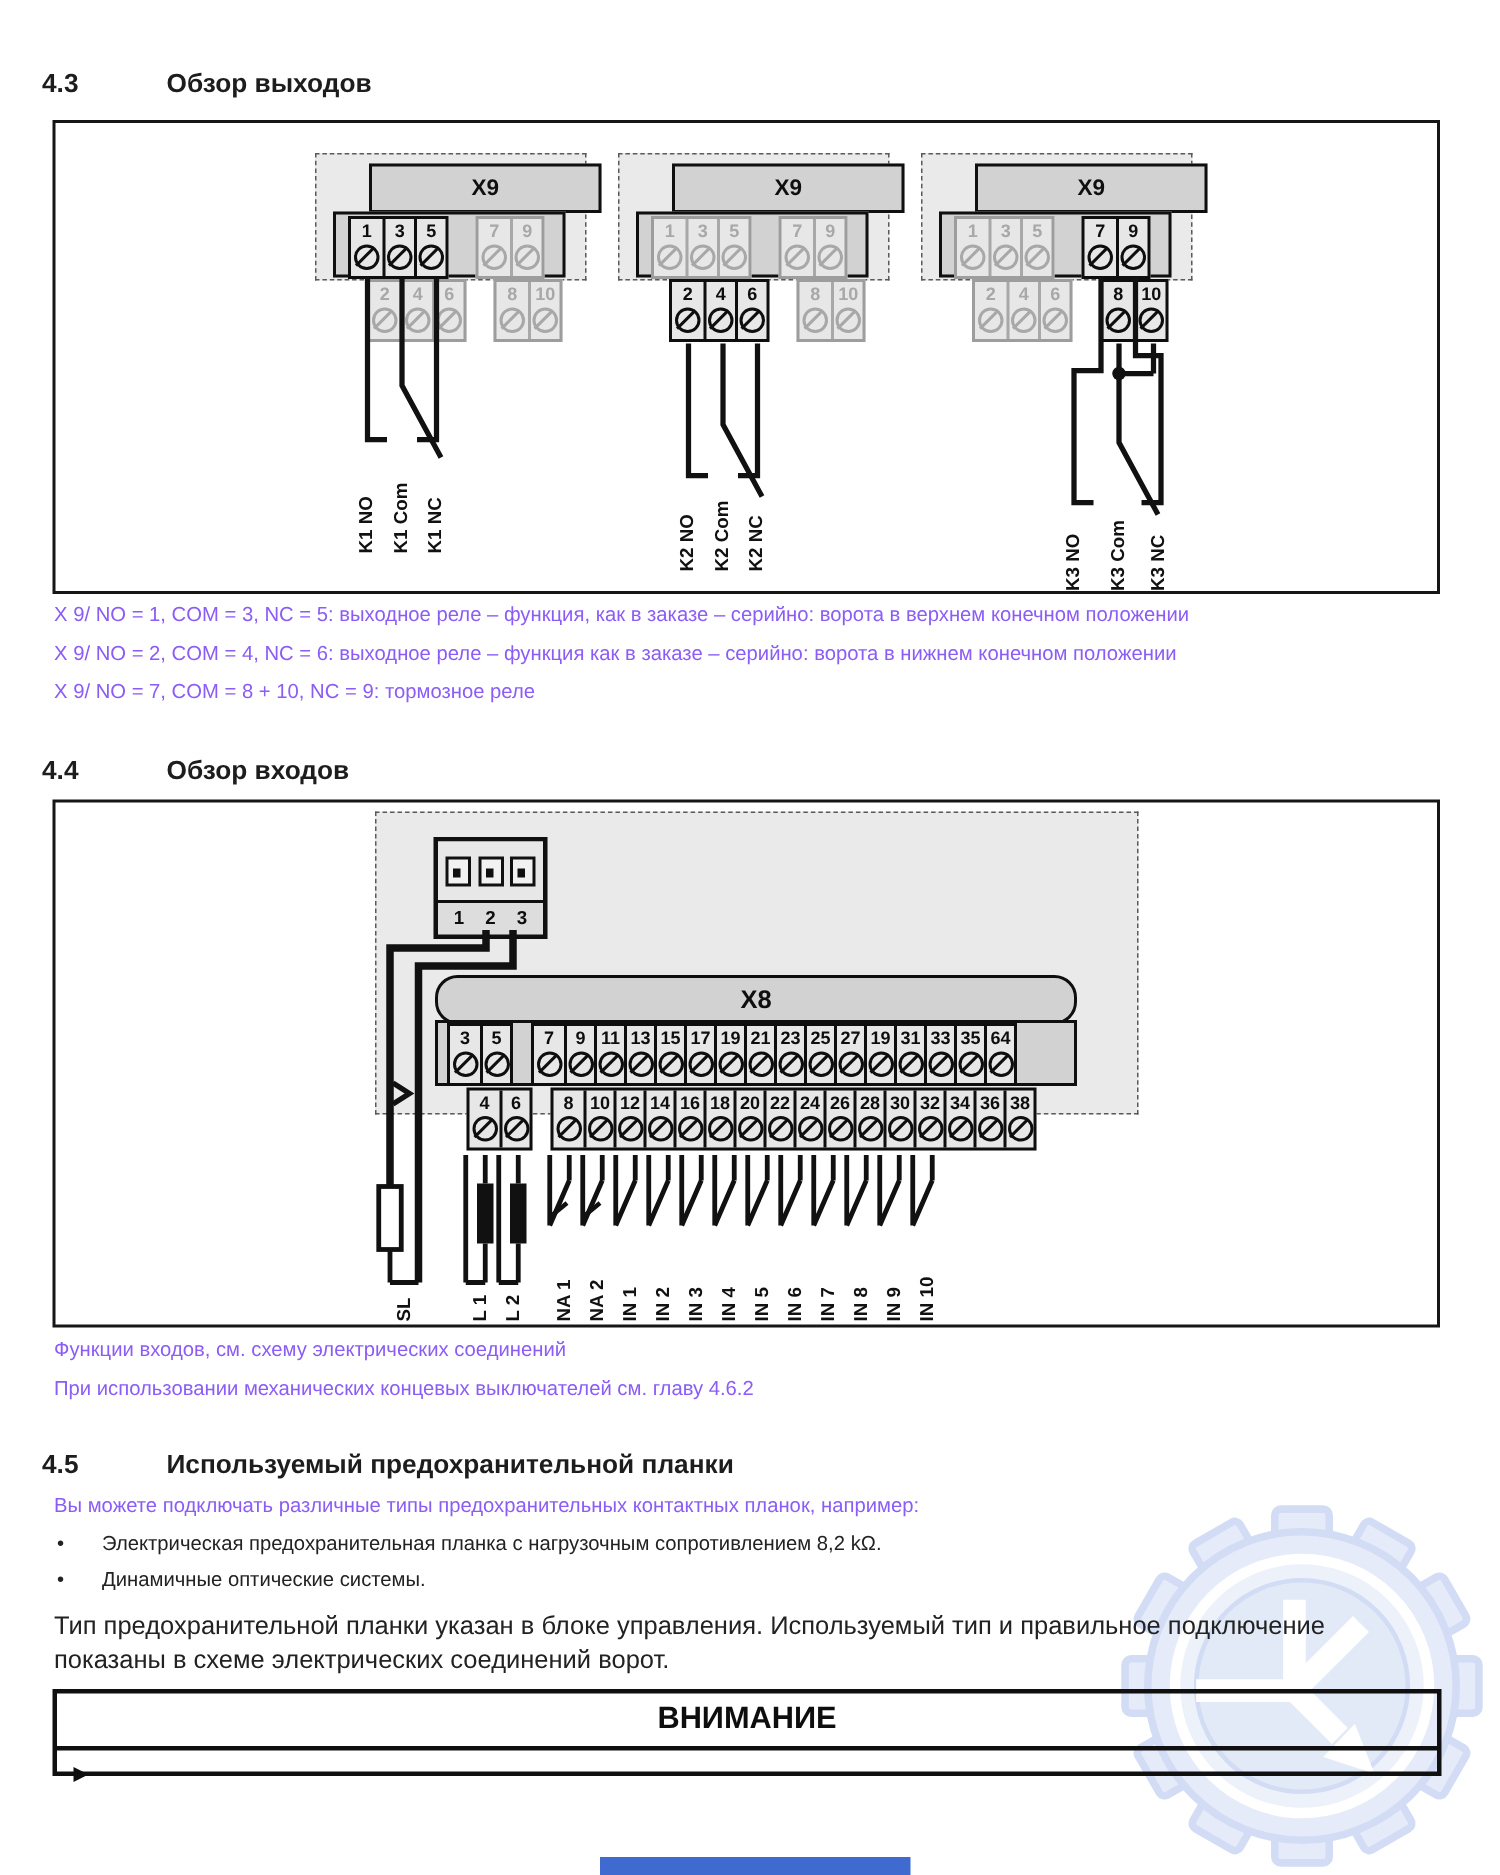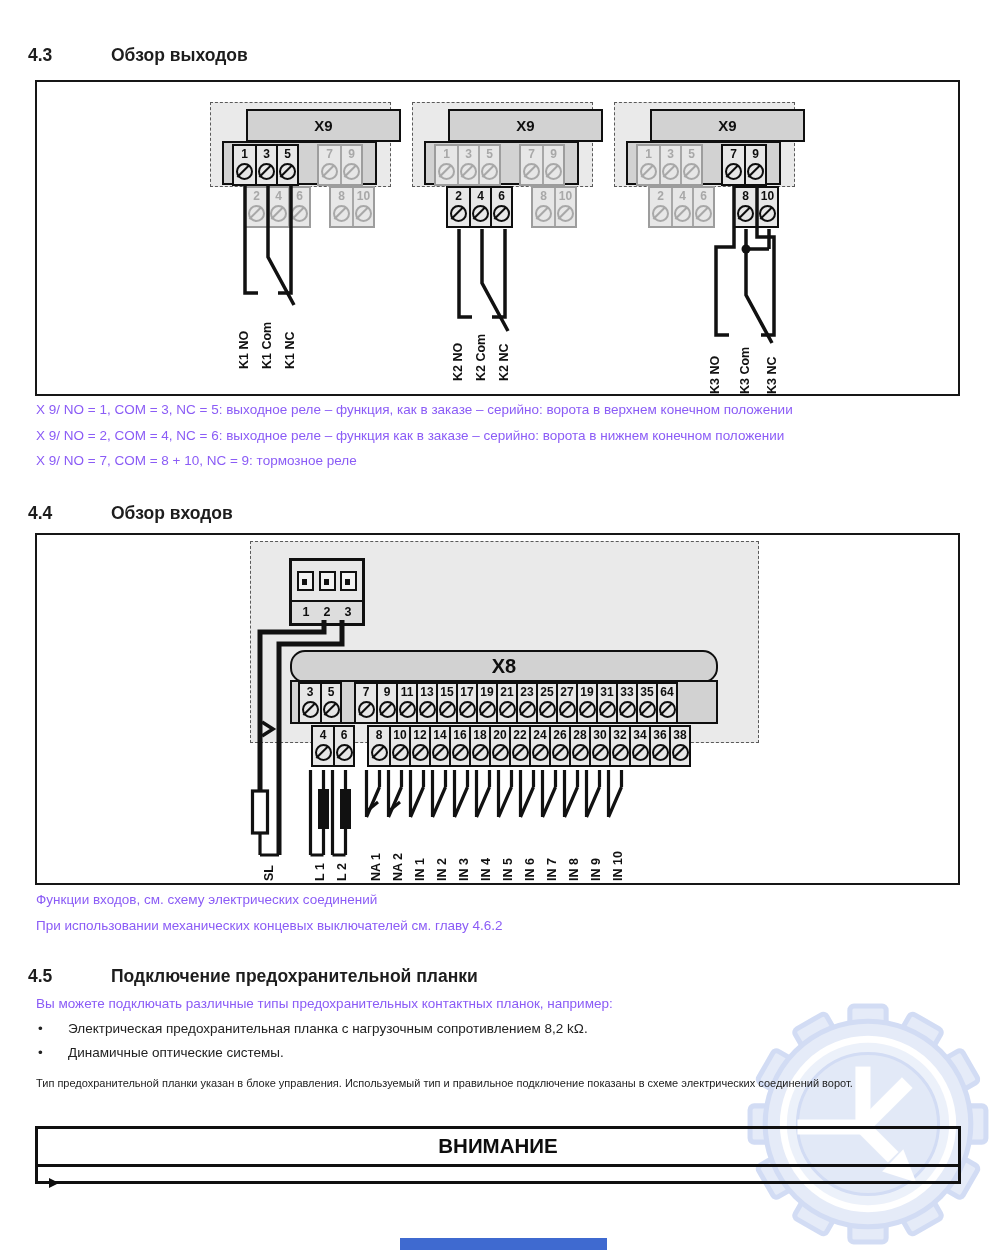--- a/index.html
+++ b/index.html
@@ -25,31 +25,31 @@
   .cell{width:21px;height:38px;display:flex;flex-direction:column;align-items:center;padding-top:2px;box-sizing:border-box;}
   .cell + .cell{border-left:2px solid currentColor;}
   .cnum{font-size:12px;font-weight:bold;line-height:13px;}
   .screw{display:inline-block;width:13px;height:13px;border:2px solid currentColor;border-radius:50%;position:relative;margin-top:2px;}
   .screw::after{content:"";position:absolute;left:-3px;top:5.2px;width:17px;height:2.4px;background:currentColor;transform:rotate(-45deg);}
   .wires{position:absolute;left:0;top:0;pointer-events:none;}
   .wires path{stroke:#111;stroke-width:3.5;fill:none;}
   .vlabel{position:absolute;font-weight:bold;font-size:12.5px;white-space:nowrap;transform-origin:0 0;transform:rotate(-90deg);color:#111;}
   
   .note{position:absolute;left:36px;font-size:13.5px;white-space:nowrap;color:#8b5cf6;}
-  .para{position:absolute;left:36px;font-size:11px;color:#222;line-height:23px;}
+  .para{position:absolute;left:36px;font-size:17px;color:#222;line-height:23px;}
   .bullet-row{position:absolute;left:38px;font-size:13.5px;color:#222;}
   .bullet-row .btxt{position:absolute;left:30px;top:0;white-space:nowrap;}
   
   .conn{position:absolute;left:252px;top:23px;width:70px;height:62px;border:3px solid #101010;background:#dddddd;display:flex;flex-direction:column;box-sizing:content-box;}
   .conn-plugs{flex:1;display:flex;justify-content:space-evenly;align-items:center;background:#e7e7e7;border-bottom:2.5px solid #101010;}
   .plug{display:inline-block;width:13px;height:16px;border:2.5px solid #101010;background:#f2f2f2;position:relative;}
   .plug::after{content:"";position:absolute;left:3px;top:6px;width:5px;height:6px;background:#101010;}
   .conn-nums{display:flex;justify-content:space-evenly;font-weight:bold;font-size:12.5px;padding:3px 0 4px;color:#0f0f0f;}
   .conn-nums div{width:14px;text-align:center;}
-  .x8bar{left:253px;top:115px;width:424px;height:29px;font-size:20px;border-radius:15px;}
+  .x8bar{left:253px;top:115px;width:424px;height:29px;font-size:17px;border-radius:15px;}
   .x8strip{left:253px;top:145px;width:424px;height:40px;}
   .x8 .cell{width:20px;}
   
   .warn{position:absolute;left:35px;top:1126px;width:920px;border:3px solid #101010;}
   .warn-title{border-bottom:3px solid #101010;text-align:center;font-weight:bold;font-size:20.5px;padding:5px 0 6px;color:#0e0e0e;}
   .warn-body{position:relative;padding:7px 10px 7px 100px;font-size:13.5px;color:#1a1a1a;}
   .warn-arrow{position:absolute;left:11px;top:11px;width:0;height:0;border-left:10px solid #0e0e0e;border-top:5.5px solid transparent;border-bottom:5.5px solid transparent;}
   .wm{position:absolute;left:742px;top:998px;width:252px;height:252px;opacity:.5;}
   .footer-bar{position:absolute;left:400px;top:1238px;width:207px;height:12px;}
 </style>
@@ -499,21 +499,21 @@
     <div class="vlabel" style="left: 529.5px; top: 346px;">IN 8</div>
     <div class="vlabel" style="left: 551.5px; top: 346px;">IN 9</div>
     <div class="vlabel" style="left: 573.5px; top: 346px;">IN 10</div>
   </div>
 
 <div class="note" style="top:892px">Функции входов, см. схему электрических соединений</div>
 <div class="note" style="top:918px">При использовании механических концевых выключателей см. главу 4.6.2</div>
 
 <div class="sec-head" style="top:966px">
   <span class="sec-num">4.5</span>
-  <span class="sec-title">Подключение предохранительной планки</span>
+  <span class="sec-title">Используемый предохранительной планки</span>
 </div>
 
 <div class="note" style="top:996px">Вы можете подключать различные типы предохранительных контактных планок, например:</div>
 
 <div class="bullet-row" style="top:1021px">
   <span class="bdot">•</span>
   <span class="btxt">Электрическая предохранительная планка с нагрузочным сопротивлением 8,2 kΩ.</span>
 </div>
 <div class="bullet-row" style="top:1045px">
   <span class="bdot">•</span>

